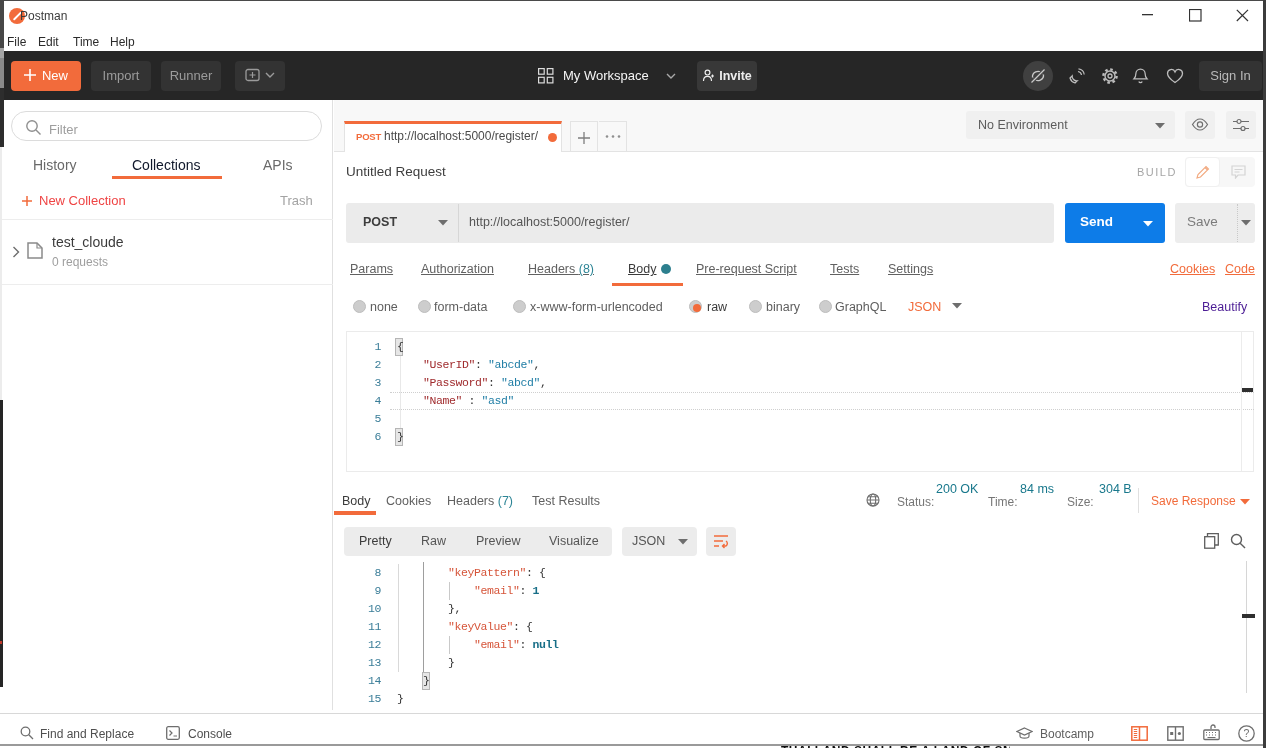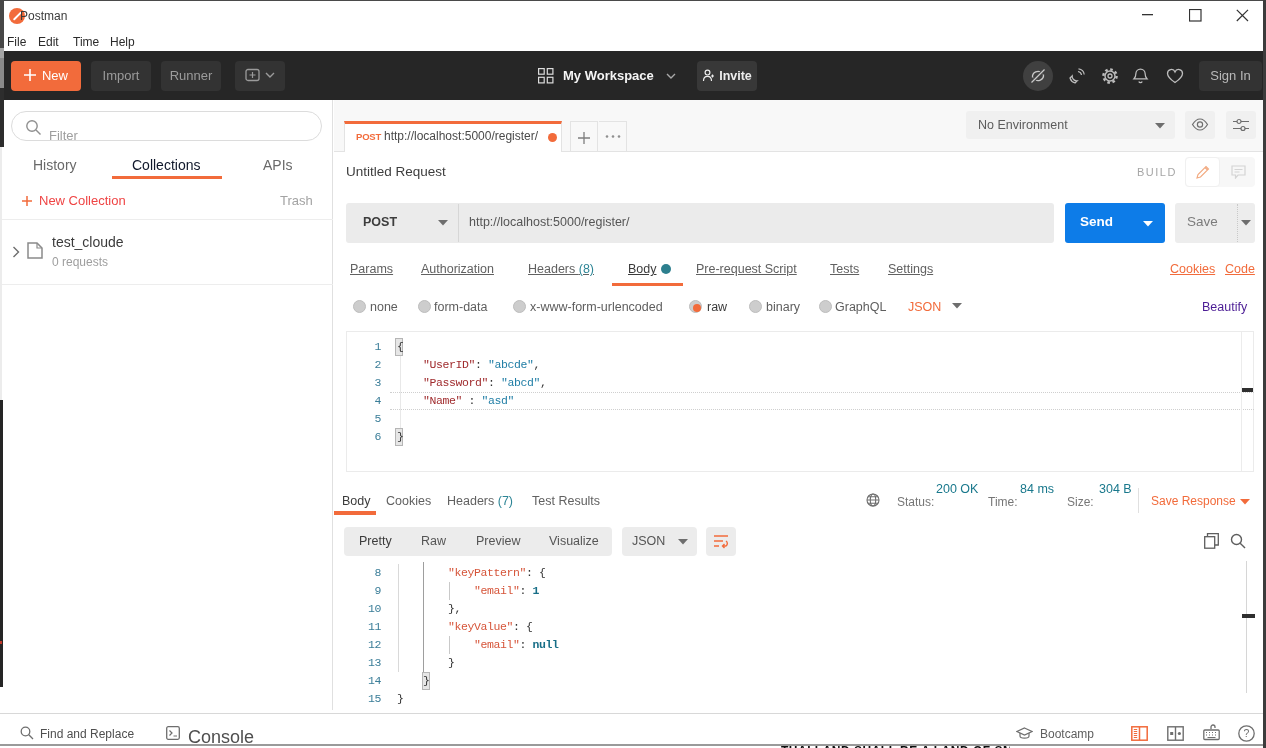--- a/index.html
+++ b/index.html
@@ -14,21 +14,21 @@
 
 #menubar { position:absolute; left:0; top:32px; width:1266px; height:19px; background:#fff; font-size:12px; color:#2b2b2b; }
 #menubar span { position:absolute; top:3px; }
 
 #toolbar { position:absolute; left:0; top:51px; width:1266px; height:49px; background:#262626; }
 .tbtn { position:absolute; top:10px; height:30px; background:#333333; border-radius:4px; color:#9b9b9b; font-size:13px; text-align:center; line-height:30px; }
 #btn-new { left:11px; top:10px; width:70px; height:30px; background:#f26b3b; border-radius:4px; color:#fff; line-height:30px; font-size:13px; text-align:center; position:absolute; }
 
 #sidebar { position:absolute; left:0; top:100px; width:333px; height:610px; background:#fff; border-right:1px solid #e0e0e0; }
 #filterbox { position:absolute; left:11px; top:11px; width:311px; height:30px; border:1px solid #dcdcdc; border-radius:15px; background:#fff; }
-#filterbox span { position:absolute; left:37px; top:16px; font-size:13px; color:#9e9e9e;text-align:right; }
+#filterbox span { position:absolute; left:37px; top:10px; font-size:13px; color:#9e9e9e;text-align:right; }
 .sbtab { position:absolute; top:57px; font-size:14px; color:#696969; }
 #collections-underline { position:absolute; left:112px; top:76px; width:110px; height:3px; background:#f26b3b; }
 
 #main { position:absolute; left:334px; top:100px; width:929px; height:610px; background:#fff; }
 
 #rightstrip { position:absolute; right:0; top:0; width:3px; height:748px; background:#3c3c3c; }
 
 #statusbar { position:absolute; left:0; top:713px; width:1266px; height:31px; background:#fff; border-top:1px solid #d8d8d8; }
 .rtab { position:absolute; top:162px; font-size:12.5px; color:#616161;text-decoration:underline; }
 .resptab { position:absolute; top:394px; font-size:12.5px; color:#616161; }
@@ -80,21 +80,21 @@
       <path d="M7.5 5 V11 M4.5 8 H10.5" stroke="#9b9b9b" stroke-width="1.2"></path>
       <path d="M21 6 l4 4 l4 -4" fill="none" stroke="#9b9b9b" stroke-width="1.4"></path>
     </svg>
   </div>
   <svg class="abs" style="left:538px;top:17px" width="16" height="16">
     <rect x="0.6" y="0.6" width="5.6" height="5.6" fill="none" stroke="#dcdcdc" stroke-width="1.2"></rect>
     <rect x="9.3" y="0.6" width="5.6" height="5.6" fill="none" stroke="#dcdcdc" stroke-width="1.2"></rect>
     <rect x="0.6" y="9.3" width="5.6" height="5.6" fill="none" stroke="#dcdcdc" stroke-width="1.2"></rect>
     <rect x="9.3" y="9.3" width="5.6" height="5.6" fill="none" stroke="#dcdcdc" stroke-width="1.2"></rect>
   </svg>
-  <span class="abs" style="left:563px;top:17px;font-size:13px;font-weight:bold;color:#f5f5f5">My Workspace</span>
+  <span class="abs" style="left:563px;top:17px;font-size:13px;font-weight:normal;color:#f5f5f5">My Workspace</span>
   <svg class="abs" style="left:666px;top:22px" width="10" height="7">
       <path d="M1 1 l4 4 l4 -4" fill="none" stroke="#a8a8a8" stroke-width="1.4"></path>
     </svg>
   <div class="tbtn" style="left:697px;width:60px;background:#383838;color:#ededed;font-size:12.5px">
     <svg width="13" height="13" style="vertical-align:-2px;margin-right:4px">
       <circle cx="5.5" cy="3.6" r="2.4" fill="none" stroke="#ededed" stroke-width="1.2"></circle>
       <path d="M1.5 12 c0-3 2-4.6 4-4.6 s4 1.6 4 4.6" fill="none" stroke="#ededed" stroke-width="1.2"></path>
       <path d="M10.5 5.5 v3 M9 7 h3" stroke="#ededed" stroke-width="1.1"></path>
     </svg><b>Invite</b></div>
   <circle class="abs"></circle>
@@ -317,21 +317,21 @@
 <div id="statusbar">
   <svg class="abs" style="left:20px;top:12px" width="14" height="14">
       <circle cx="5.5" cy="5.5" r="4.3" fill="none" stroke="#6e6e6e" stroke-width="1.3"></circle>
       <path d="M8.8 8.8 L13 13" stroke="#6e6e6e" stroke-width="1.3"></path>
     </svg>
   <span class="abs" style="left:40px;top:13px;font-size:12px;color:#4f4f4f">Find and Replace</span>
   <svg class="abs" style="left:166px;top:12px" width="14" height="14">
     <rect x="0.7" y="0.7" width="12.6" height="12.6" rx="1.5" fill="none" stroke="#6e6e6e" stroke-width="1.3"></rect>
     <path d="M3.5 4.5 l2.5 2.5 l-2.5 2.5 M7.5 10 h3.5" stroke="#6e6e6e" stroke-width="1.2" fill="none"></path>
   </svg>
-  <span class="abs" style="left:188px;top:13px;font-size:18px;color:#4f4f4f">Console</span>
+  <span class="abs" style="left:188px;top:13px;font-size:12px;color:#4f4f4f">Console</span>
   <svg class="abs" style="left:1016px;top:13px" width="17" height="13">
     <path d="M8.5 1 L16 4.5 L8.5 8 L1 4.5 Z" fill="none" stroke="#6e6e6e" stroke-width="1.2"></path>
     <path d="M4 6 v3 c0 1.2 2 2.2 4.5 2.2 s4.5 -1 4.5 -2.2 v-3" fill="none" stroke="#6e6e6e" stroke-width="1.2"></path>
   </svg>
   <span class="abs" style="left:1040px;top:13px;font-size:12px;color:#5e5e5e">Bootcamp</span>
   <svg class="abs" style="left:1131px;top:12px" width="17" height="15">
     <rect x="0.8" y="0.8" width="15.4" height="13.4" fill="none" stroke="#f26b3b" stroke-width="1.5"></rect>
     <path d="M8.5 1 V14" stroke="#f26b3b" stroke-width="1.5"></path>
     <path d="M2.8 3.5 h3.4 M2.8 5.5 h3.4 M2.8 7.5 h3.4 M2.8 9.5 h3.4 M2.8 11.5 h3.4" stroke="#f26b3b" stroke-width="1"></path>
   </svg>

